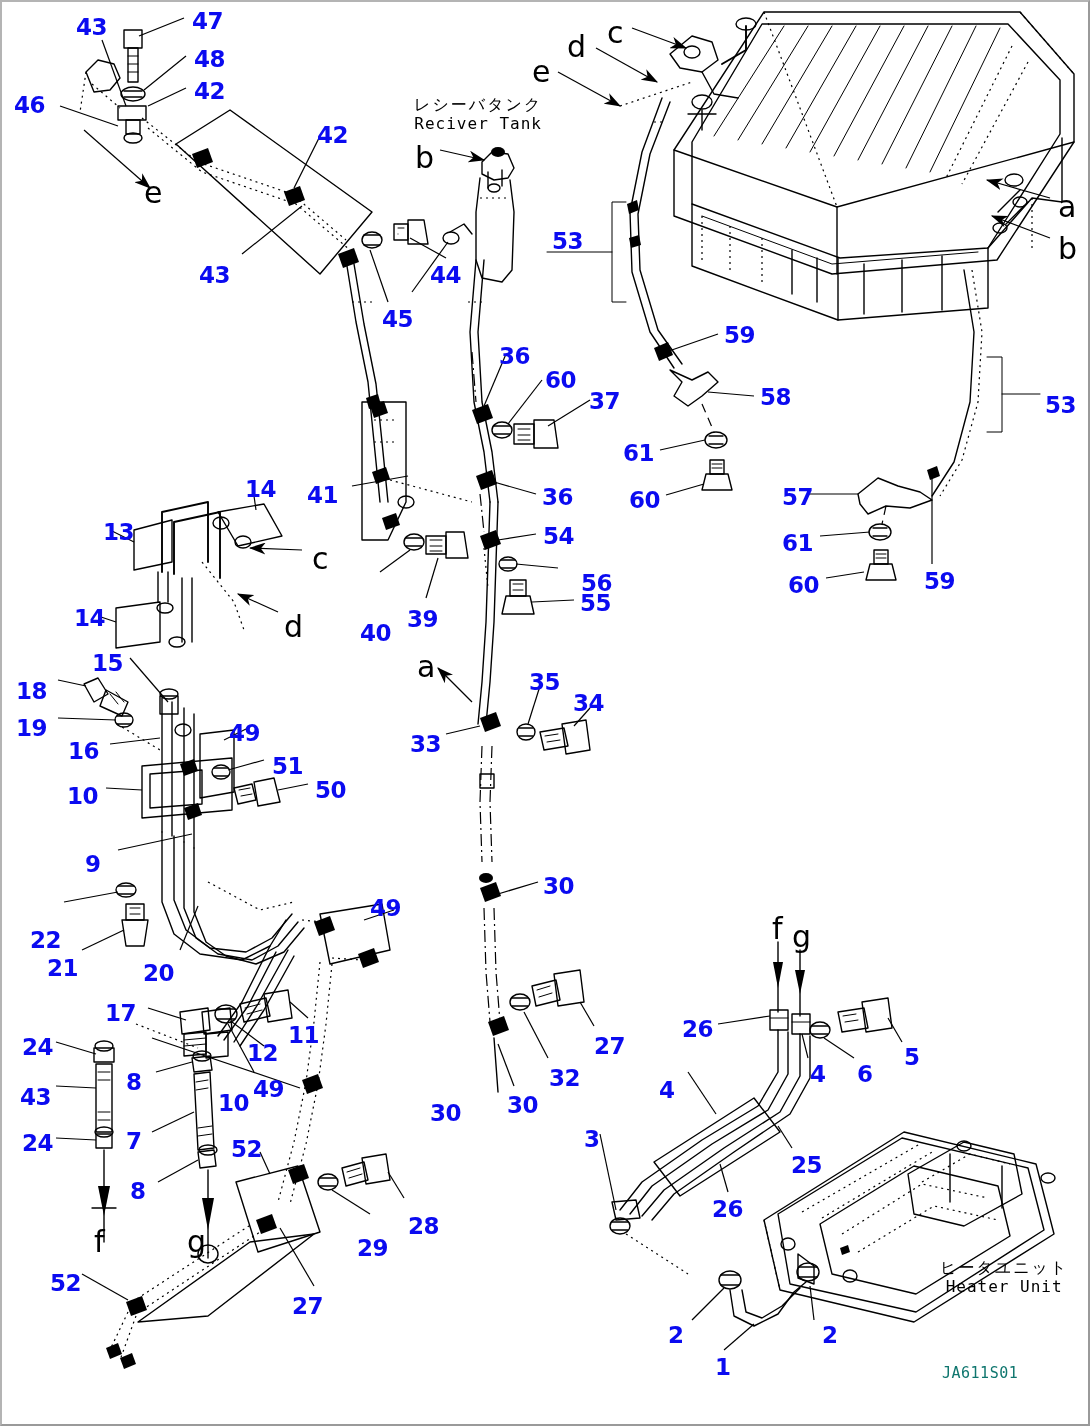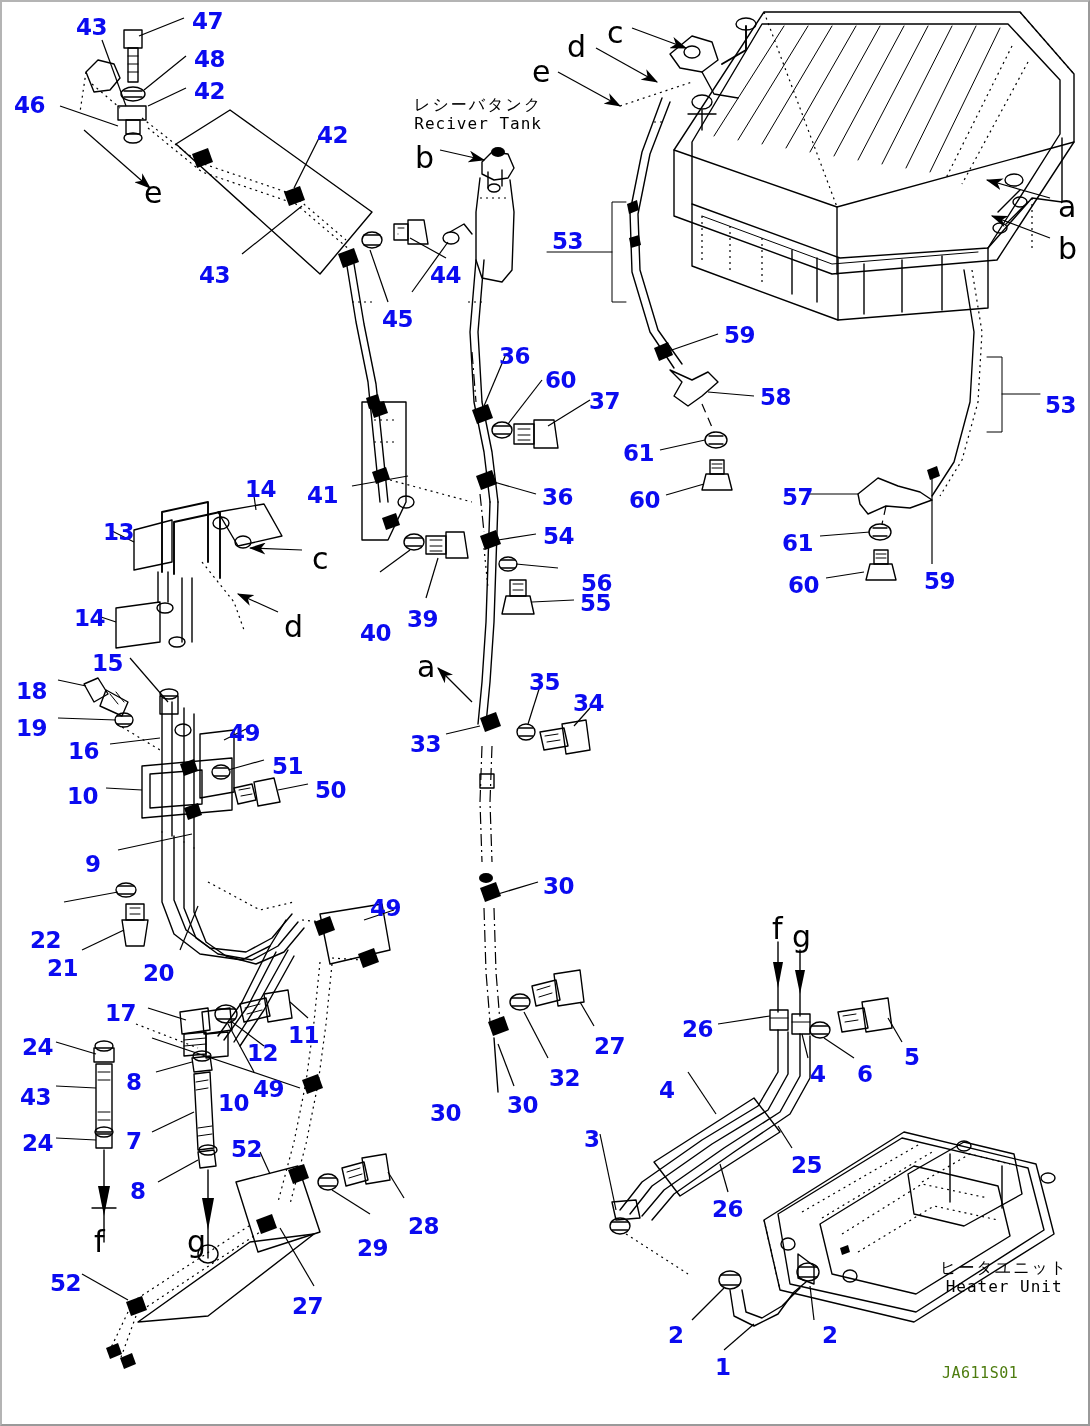--- a/index.html
+++ b/index.html
@@ -43,21 +43,21 @@
     font-size:16px;
     line-height:19px;
     white-space:nowrap;
     text-align:center;
     letter-spacing:1px;
   }
   .cap .jp{display:block;font-size:16px;letter-spacing:2px;}
   .cap .en{display:block;font-size:16px;}
   .dwg{
     position:absolute;
-    color:#4d7c0f;
+    color:#0f766e;
     font-family:"DejaVu Sans Mono",monospace;
     font-size:15px;
     letter-spacing:0.5px;
     white-space:nowrap;
     text-align:center;
   }
 </style>
 </head>
 <body>
 

